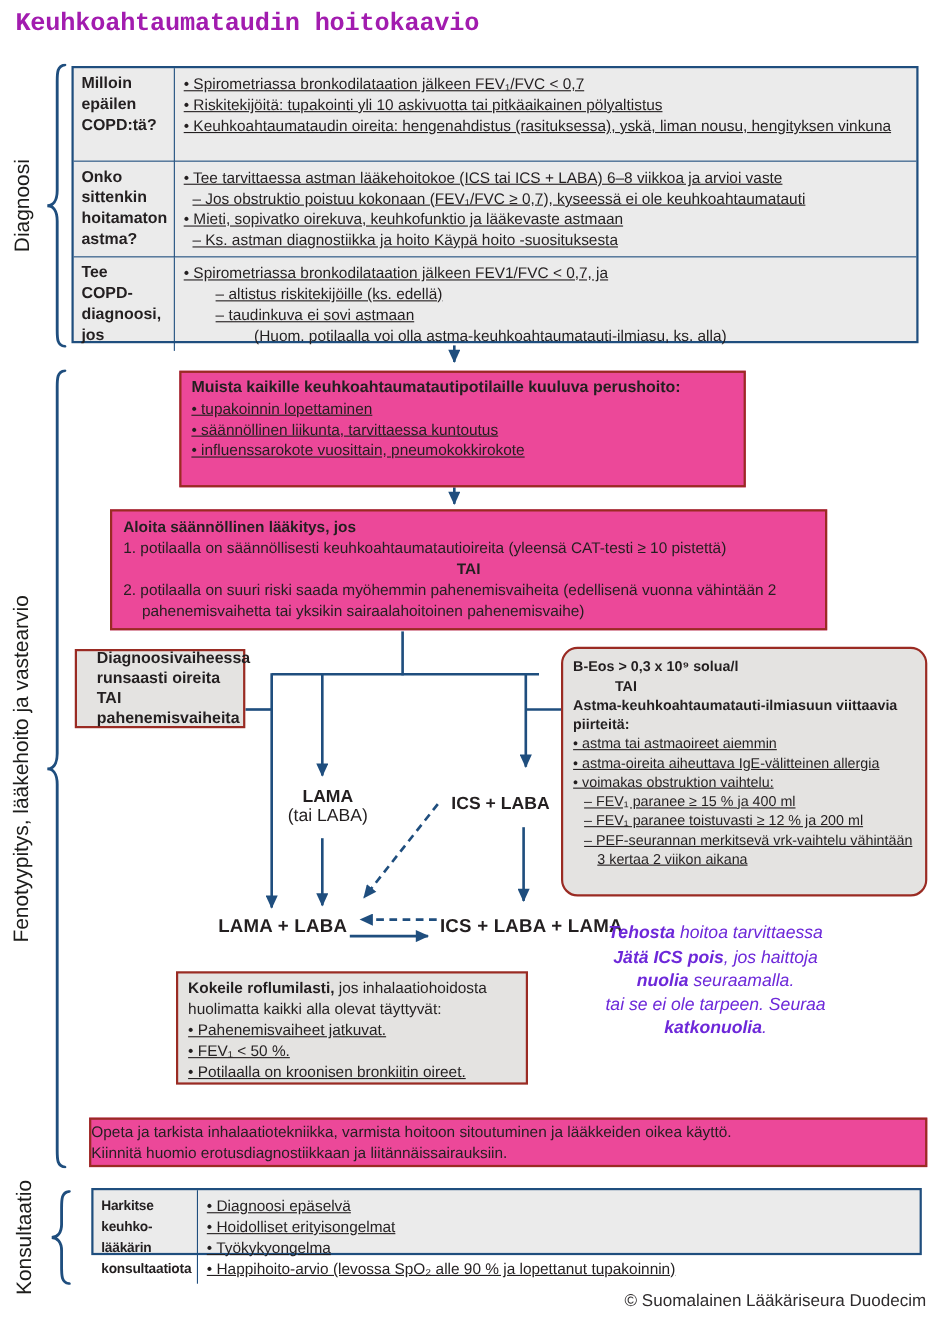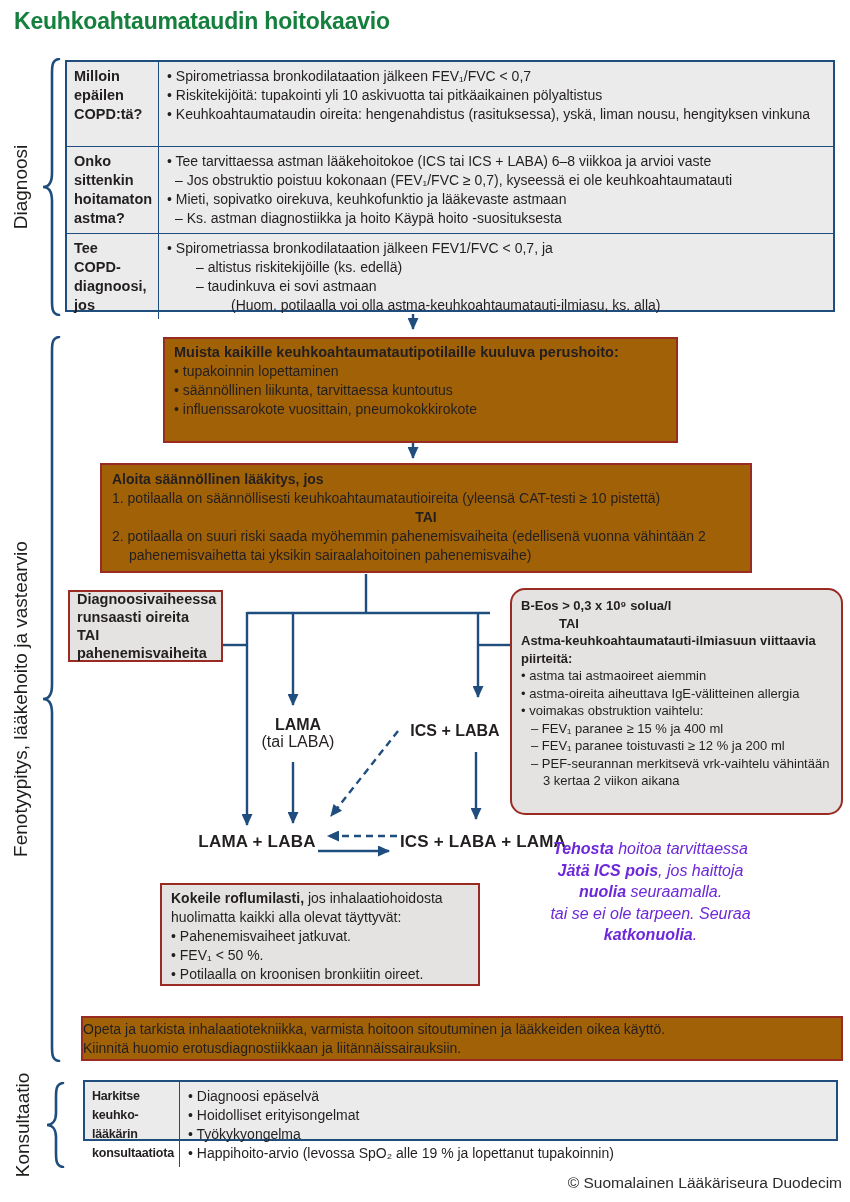--- a/index.html
+++ b/index.html
@@ -4,43 +4,43 @@
 <style>
   html,body{margin:0;padding:0;background:#fff;}
   #page{
     position:relative;width:850px;height:1202px;background:#ffffff;
     font-family:"Liberation Sans","DejaVu Sans",sans-serif;
     color:#231f20;overflow:hidden;
   }
   
   .page-title{
     position:absolute;left:14px;top:8px;font-size:23px;font-weight:700;
-    color:#15803d;letter-spacing:-0.2px;
+    color:#a21caf;letter-spacing:-0.2px;font-family:Liberation Mono, monospace;
   }
   .footer{
     position:absolute;right:8px;top:1174px;font-size:15.5px;color:#2e2b2c;
   }
   
   .rot-box{position:absolute;display:flex;align-items:center;justify-content:center;z-index:2;}
   .rot-box span{transform:rotate(-90deg);white-space:nowrap;font-size:19px;color:#1d1d1b;}
   
   .overlay{position:absolute;left:0;top:0;z-index:1;pointer-events:none;}
   .brace{position:absolute;z-index:2;}
   
   .bx{position:absolute;box-sizing:border-box;z-index:2;font-size:14px;line-height:19px;}
-  .bx-yellow{background:#a16207;border:2px solid #9a2b23;}
+  .bx-yellow{background:#ec4899;border:2px solid #9a2b23;}
   .bx-gray{background:#e4e3e1;border:2px solid #9a2b23;}
   .bx-table{background:#ebebeb;border:2px solid #1f4e7e;}
   .bold{font-weight:700;}
   
   .vt{display:grid;}
   .vt .cell{padding:5px 8px 4px 8px;box-sizing:border-box;}
   .vt .lcell{font-weight:700;border-right:1.5px solid #1f4e7e;padding-left:7px;padding-right:13px;font-size:14.5px;}
   .vt .rowline{border-bottom:1.5px solid #1f4e7e;}
-  .ln{padding-left:13px;text-indent:-13px;}
+  .ln{padding-left:13px;text-indent:-13px;text-decoration:underline;}
   .ind-a{margin-left:8px;}
   .ind-b{margin-left:29px;}
   .ind-c{margin-left:64px;padding-left:0;text-indent:0;}
   .ind-d{margin-left:10px;}
   
   .flow-label{position:absolute;text-align:center;z-index:2;}
   .fl-big{font-weight:700;font-size:16px;}
   .fl-bigger{font-weight:700;font-size:17px;letter-spacing:0.2px;}
   .fl-sub{font-size:16px;line-height:15px;}
   
@@ -135,21 +135,21 @@
     <div class="ln">• influenssarokote vuosittain, pneumokokkirokote</div>
   </div>
 
   <div class="bx bx-yellow" style="left:100px;top:463px;width:652px;height:110px;padding:5px 10px">
     <div class="bold">Aloita säännöllinen lääkitys, jos</div>
     <div class="hang17">1. potilaalla on säännöllisesti keuhkoahtaumatautioireita (yleensä CAT-testi ≥ 10 pistettä)</div>
     <div class="tai-center">TAI</div>
     <div class="hang17">2. potilaalla on suuri riski saada myöhemmin pahenemisvaiheita (edellisenä vuonna vähintään 2 pahenemisvaihetta tai yksikin sairaalahoitoinen pahenemisvaihe)</div>
   </div>
 
-  <div class="bx bx-gray bold center-lines" style="left:68px;top:590px;width:155px;height:72px;padding:2px 7px;font-size:14.5px;line-height:18px;text-align:left">Diagnoosivaiheessa runsaasti oireita TAI pahenemisvaiheita</div>
+  <div class="bx bx-gray bold center-lines" style="left:68px;top:590px;width:155px;height:72px;padding:2px 18px;font-size:14.5px;line-height:18px;text-align:left">Diagnoosivaiheessa runsaasti oireita TAI pahenemisvaiheita</div>
 
   <div class="bx bx-gray pright" style="left:510px;top:588px;width:333px;height:227px">
     <div class="bold">B-Eos &gt; 0,3 x 10⁹ solua/l</div>
     <div class="bold" style="margin-left:38px">TAI</div>
     <div class="bold">Astma-keuhkoahtaumatauti-ilmiasuun viittaavia piirteitä:</div>
     <div class="ln">• astma tai astmaoireet aiemmin</div>
     <div class="ln">• astma-oireita aiheuttava IgE-välitteinen allergia</div>
     <div class="ln">• voimakas obstruktion vaihtelu:</div>
     <div class="ln ind-d">– FEV₁ paranee ≥ 15 % ja 400 ml</div>
     <div class="ln ind-d">– FEV₁ paranee toistuvasti ≥ 12 % ja 200 ml</div>
@@ -183,19 +183,19 @@
     <div>Opeta ja tarkista inhalaatiotekniikka, varmista hoitoon sitoutuminen ja lääkkeiden oikea käyttö.</div>
     <div>Kiinnitä huomio erotusdiagnostiikkaan ja liitännäissairauksiin.</div>
   </div>
 
   <div class="bx bx-table vt" style="left:83px;top:1080px;width:755px;height:61px;grid-template-columns:95px 1fr">
     <div class="cell lcell" style="font-size:12.5px;letter-spacing:-0.2px">Harkitse keuhko-lääkärin konsultaatiota</div>
     <div class="cell">
       <div class="ln">• Diagnoosi epäselvä</div>
       <div class="ln">• Hoidolliset erityisongelmat</div>
       <div class="ln">• Työkykyongelma</div>
-      <div class="ln">• Happihoito-arvio (levossa SpO₂ alle 19 % ja lopettanut tupakoinnin)</div>
+      <div class="ln">• Happihoito-arvio (levossa SpO₂ alle 90 % ja lopettanut tupakoinnin)</div>
     </div>
   </div>
 
   <div class="footer">© Suomalainen Lääkäriseura Duodecim</div>
 
 </div>
 
 </body></html>

